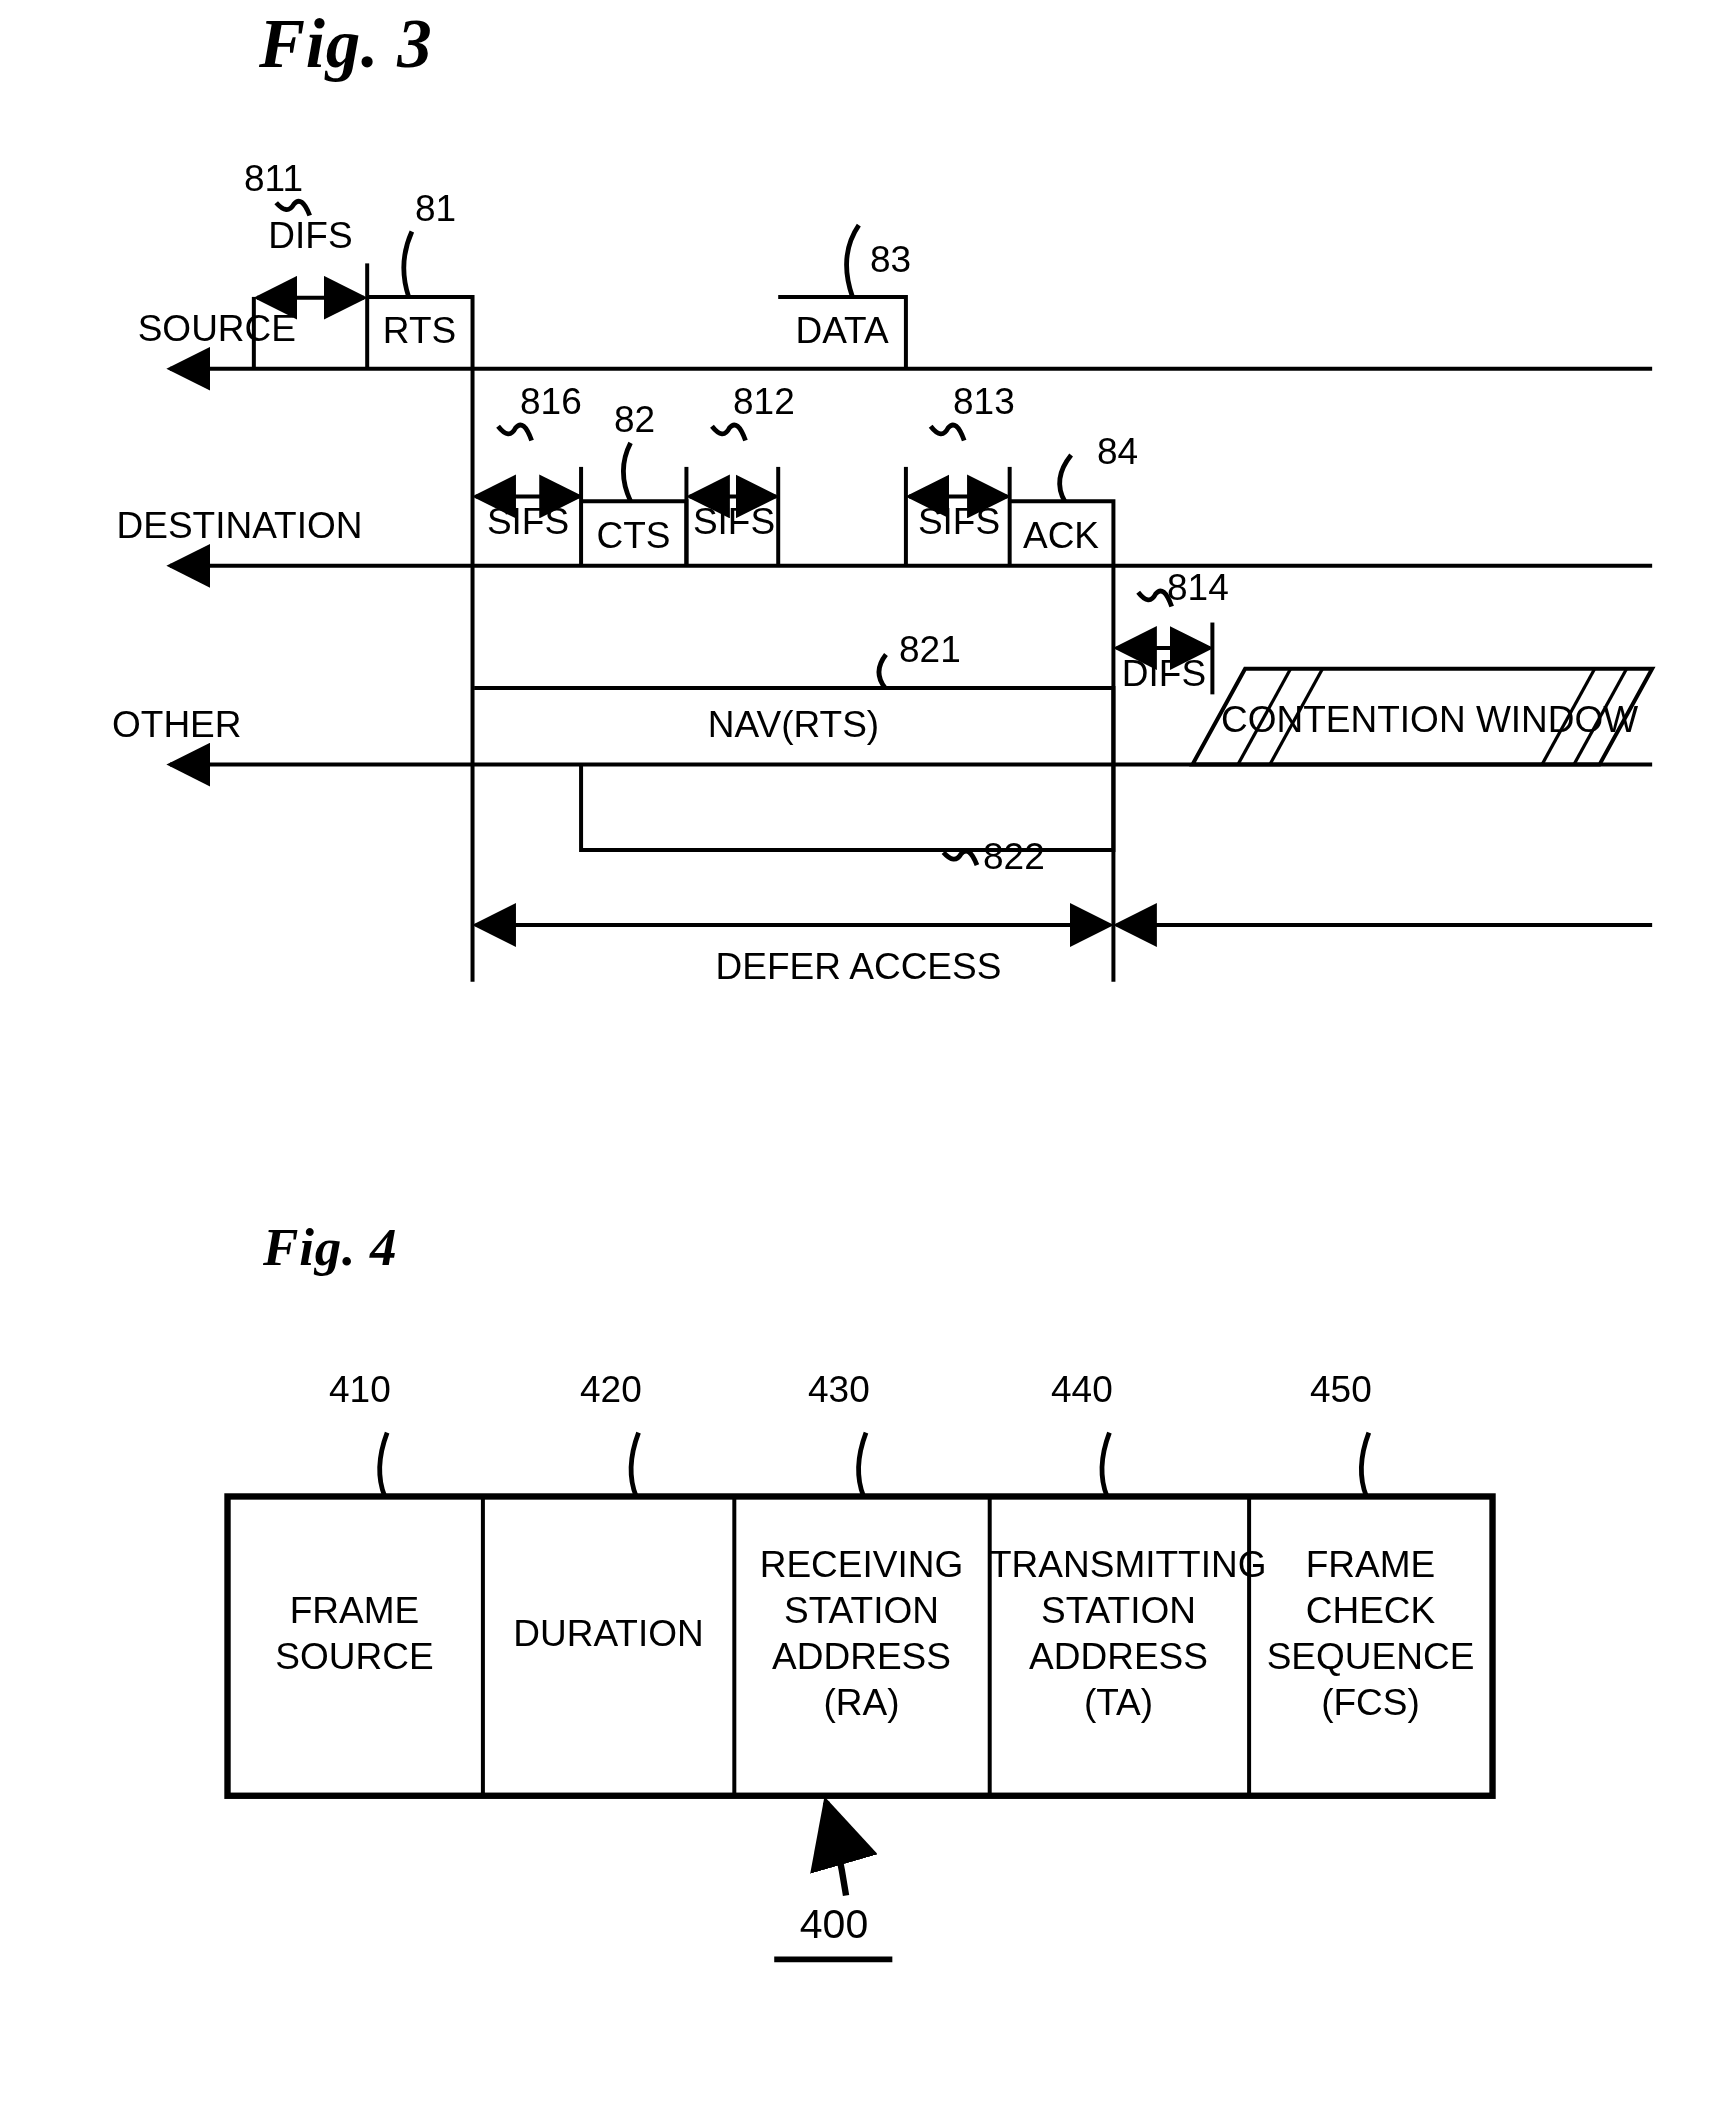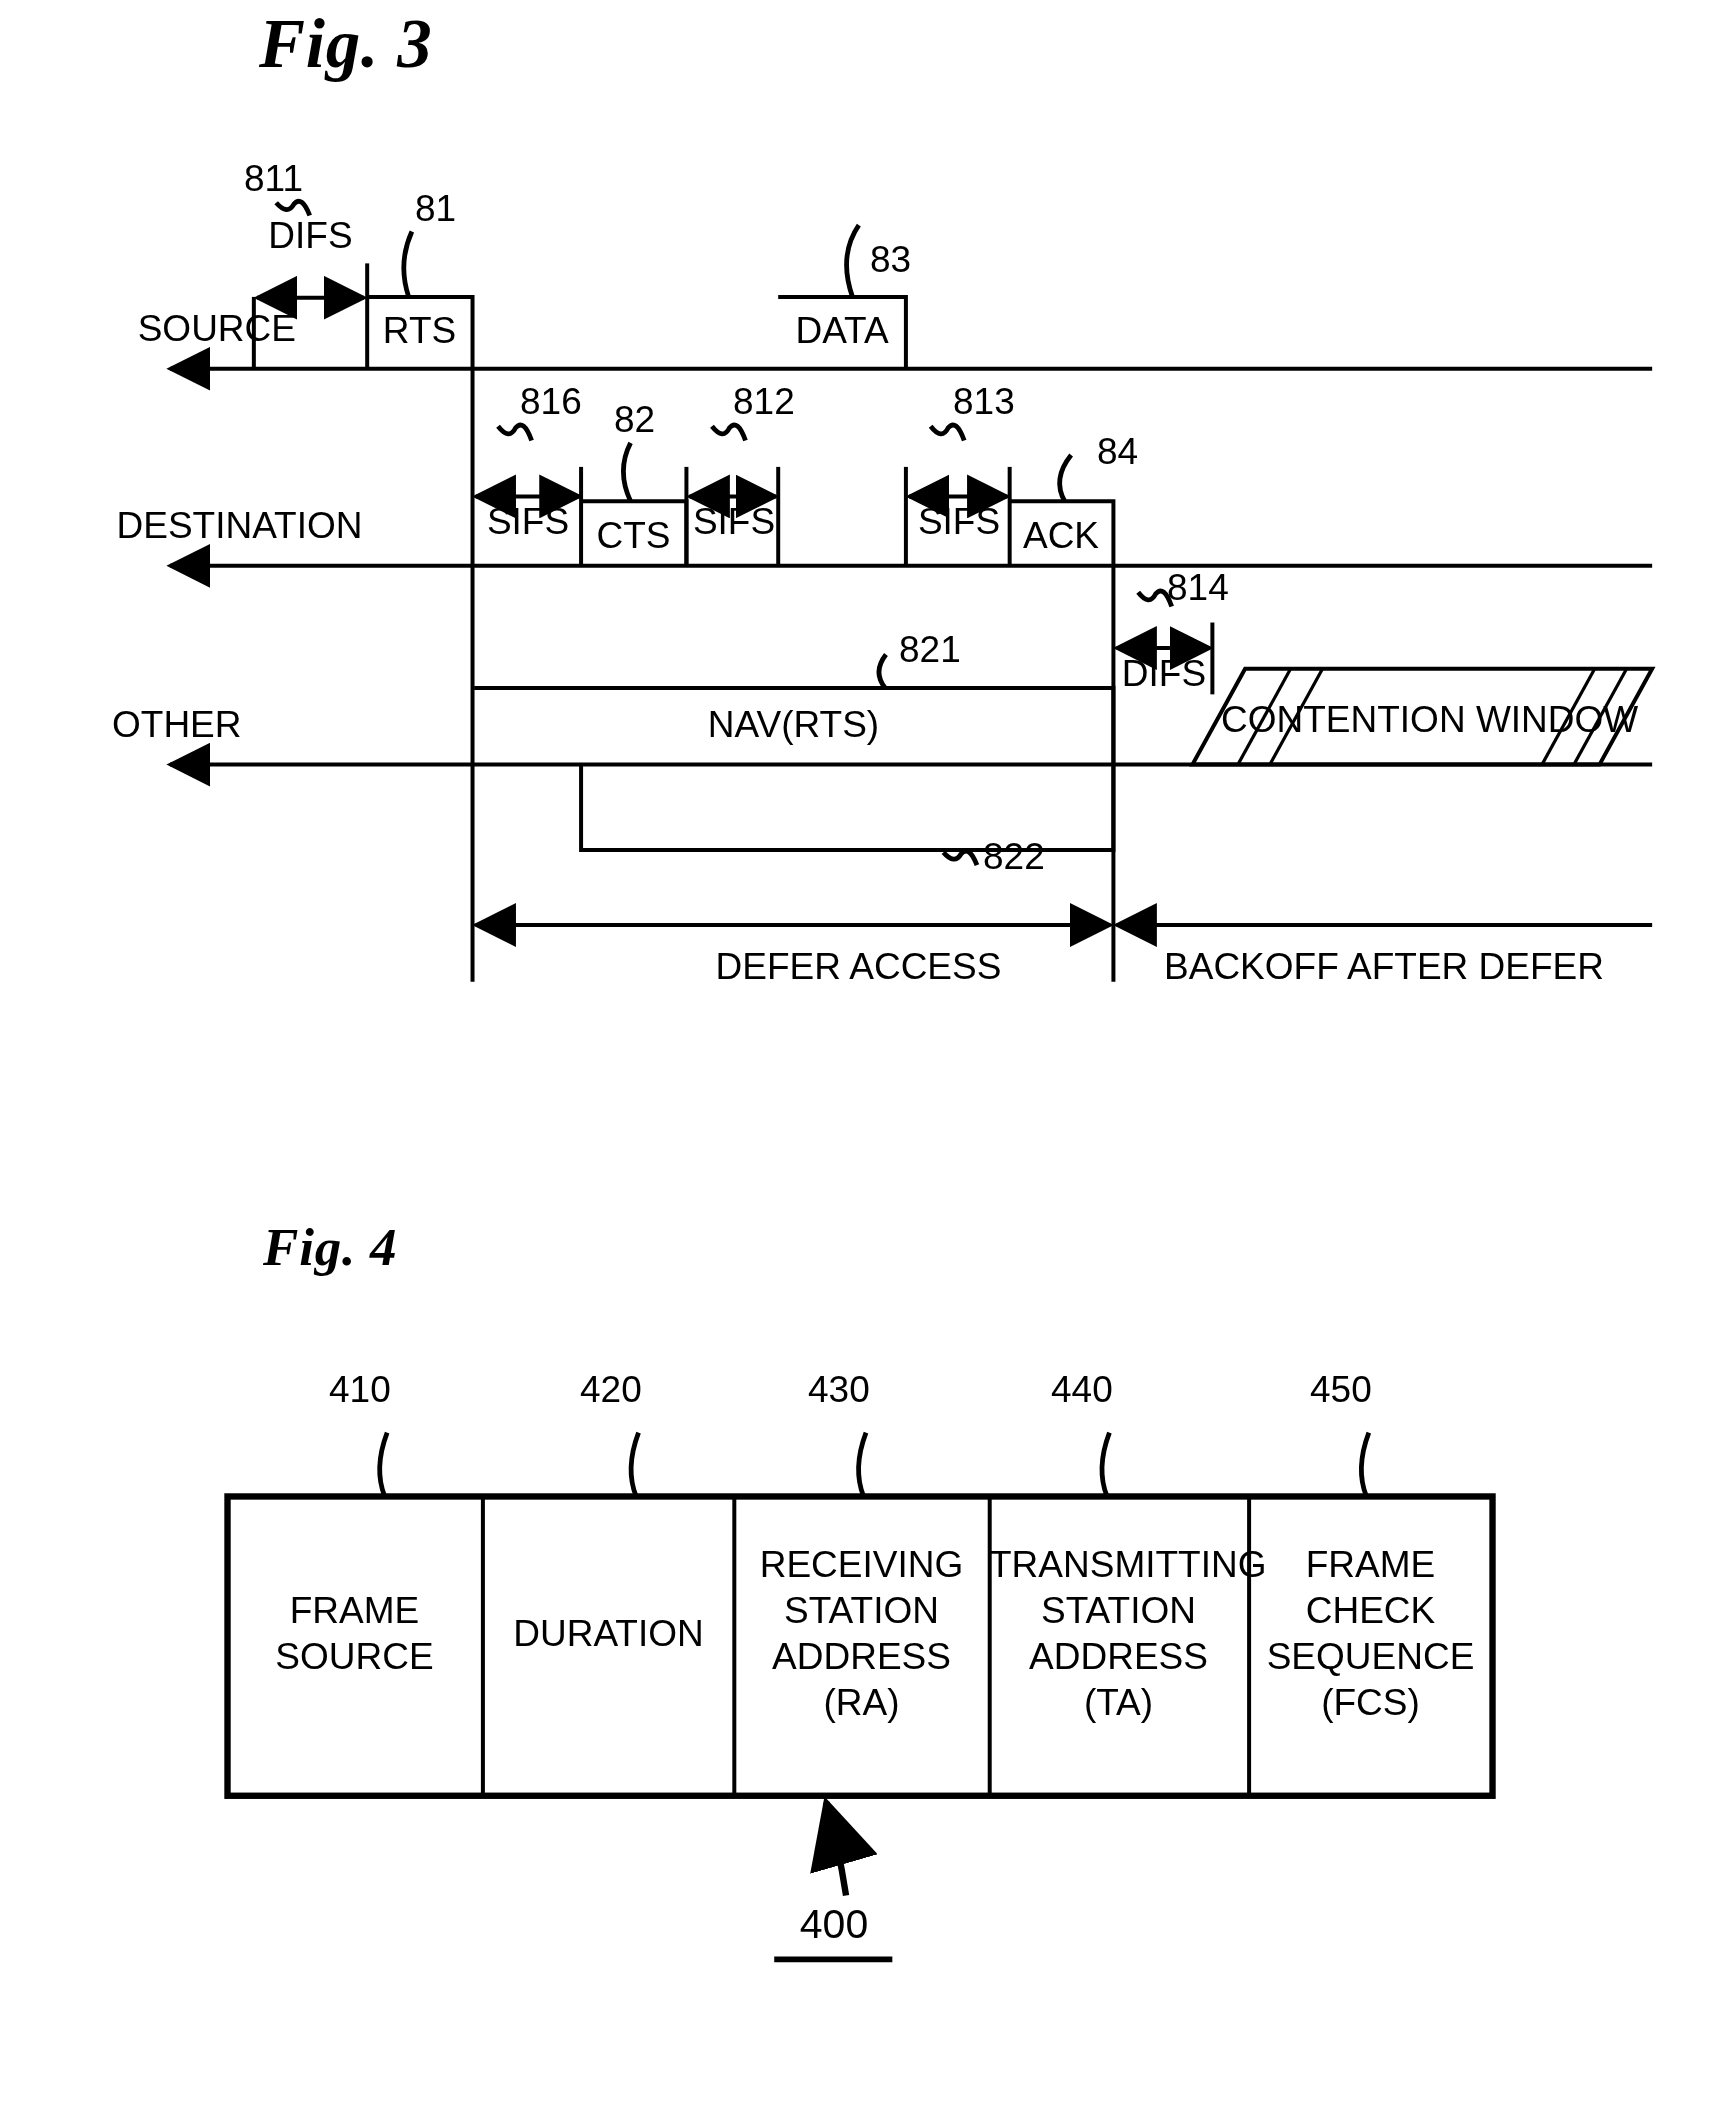--- a/index.html
+++ b/index.html
@@ -167,21 +167,20 @@
 <div class="ref" style="left:899px;top:629px;font-size:37px;">821</div>
 <div class="lbl" style="left:474px;top:704px;width:639px;font-size:37px;">NAV(RTS)</div>
 
 <div class="ref" style="left:983px;top:836px;font-size:37px;">822</div>
 
 <div class="lbl" style="left:112px;top:704px;width:176px;text-align:left;font-size:37px;">OTHER</div>
 
 <div class="lbl" style="left:1221px;top:699px;width:407px;font-size:37px;">CONTENTION WINDOW</div>
 
 <div class="lbl" style="left:476px;top:946px;width:749px;font-size:37px;padding-left:8px;">DEFER ACCESS</div>
-<div class="lbl" style="left:1116px;top:946px;width:536px;font-size:37px;">BACKOFF AFTER DEFER</div>
 
 <div class="figtitle" style="left:263px;top:1217px;font-size:53px;">Fig. 4</div>
 
 <div class="ref" style="left:329px;top:1369px;font-size:37px;">410</div>
 <div class="ref" style="left:580px;top:1369px;font-size:37px;">420</div>
 <div class="ref" style="left:808px;top:1369px;font-size:37px;">430</div>
 <div class="ref" style="left:1051px;top:1369px;font-size:37px;">440</div>
 <div class="ref" style="left:1310px;top:1369px;font-size:37px;">450</div>
 
 <div class="lbl" style="left:227px;top:1588px;width:255px;font-size:37px;line-height:46px;">

